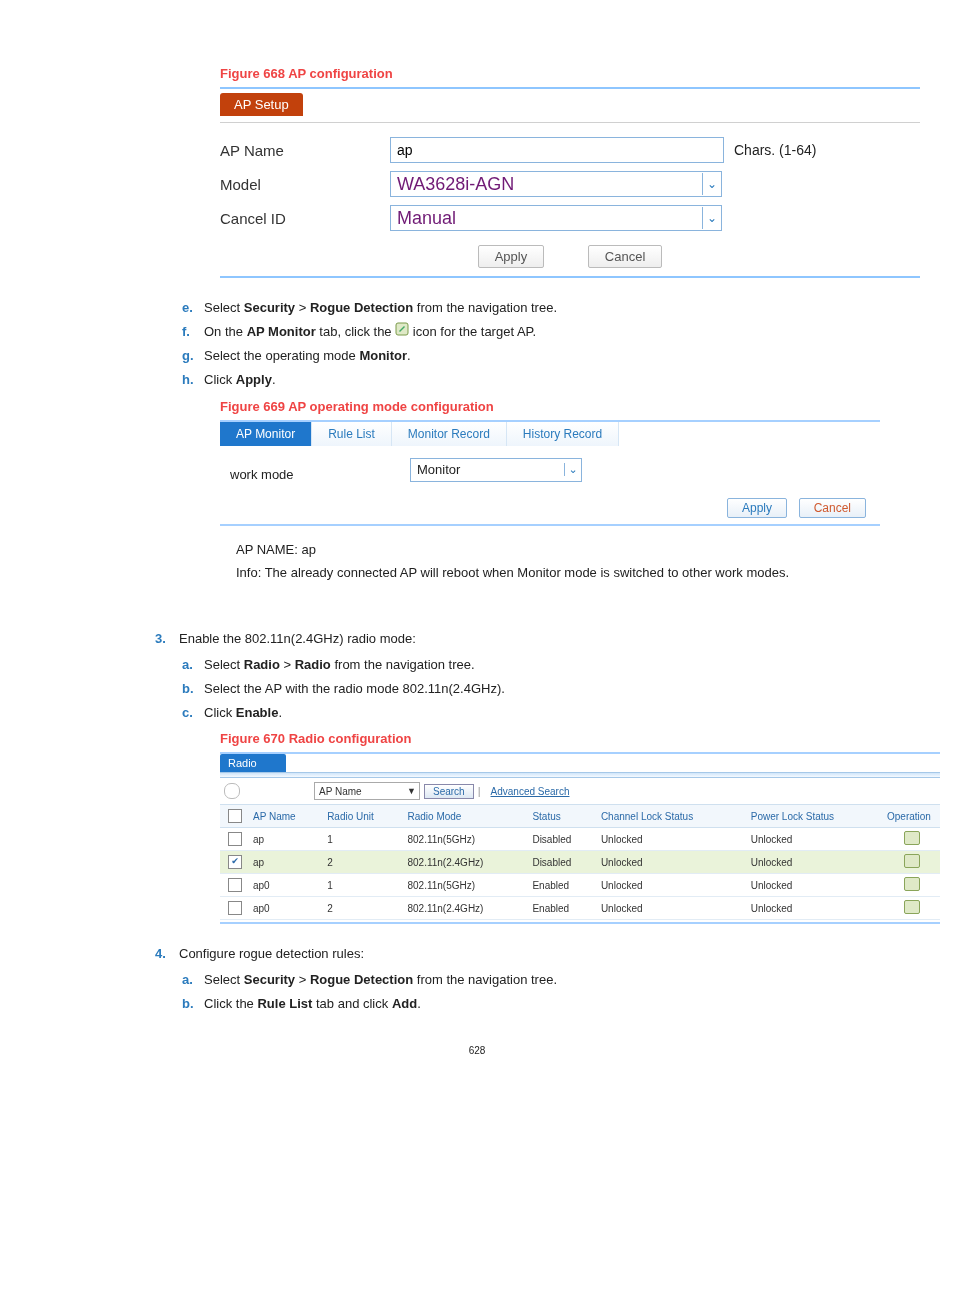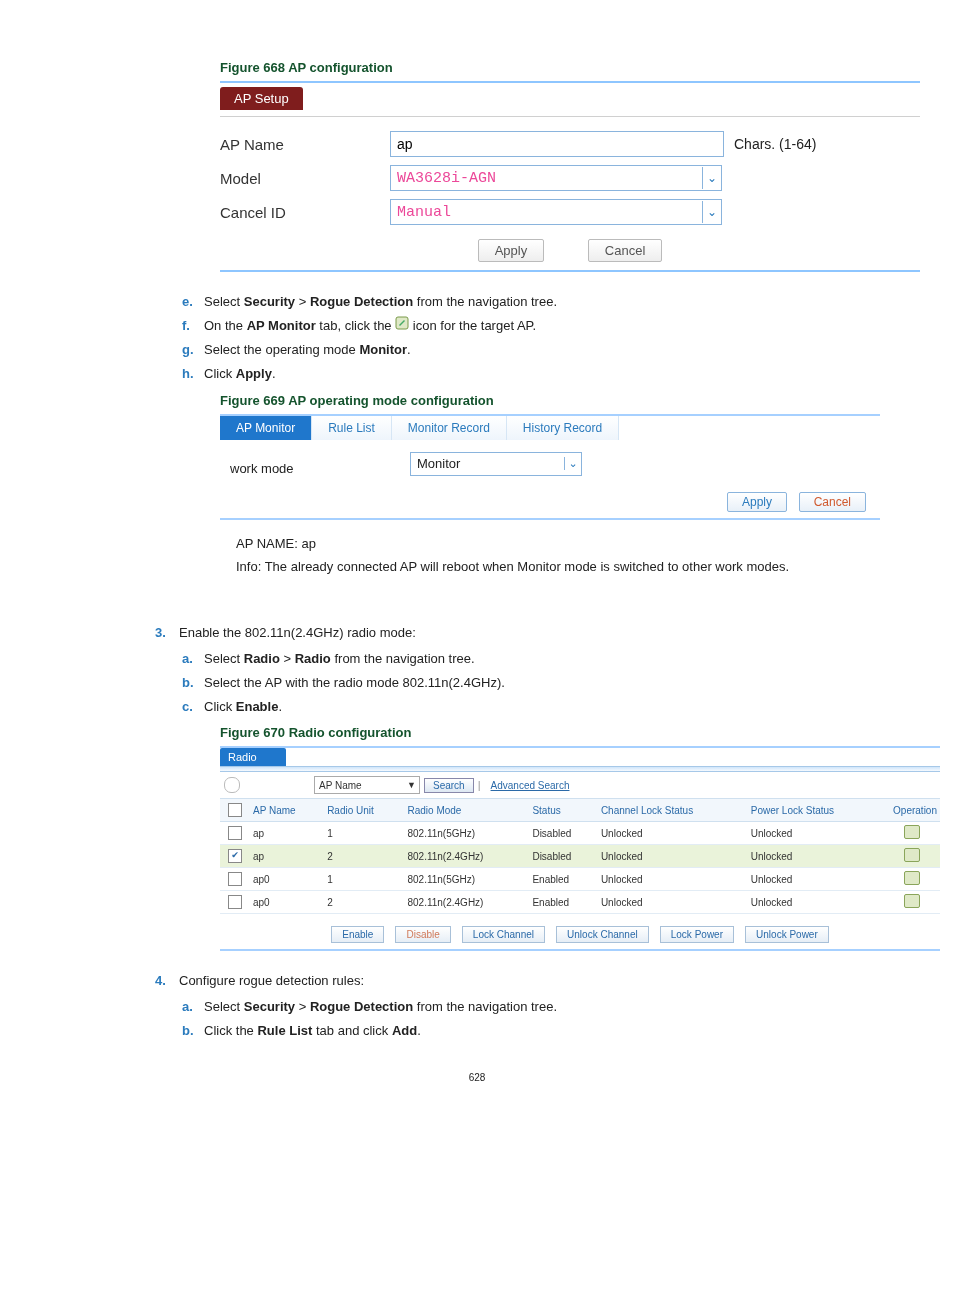--- a/index.html
+++ b/index.html
@@ -6,24 +6,24 @@
     font-family: Arial, Helvetica, sans-serif;
     font-size: 13px;
     color: #222;
     background: #fff;
     margin: 0;
     padding: 60px 90px 40px 90px;
     width: 954px;
     box-sizing: border-box;
   }
   .fig-caption {
-    color: #14532d;
+    color: #ef4444;
     font-weight: bold;
     font-size: 13px;
-    margin: 0 0 6px 130px;
+    margin: 6px 0 6px 130px;
   }
   .fig-caption2 { margin-left: 130px; }
   .list-num {
     color: #2b7bbd;
     font-weight: bold;
     display: inline-block;
     width: 24px;
   }
   .list-row {
     margin: 6px 0 6px 65px;
@@ -46,21 +46,21 @@
   .f668 {
     margin: 0 0 20px 130px;
     width: 700px;
     border-top: 2px solid #8ec6ff;
     border-bottom: 2px solid #8ec6ff;
     padding-bottom: 8px;
   }
   .f668 .tab-bar { margin-top: 4px; }
   .f668 .tab-sel {
     display: inline-block;
-    background: #7f1d1d;
+    background: #c2410c;
     color: #fff;
     font-size: 13px;
     padding: 4px 14px;
     border-radius: 3px 3px 0 0;
   }
   .f668 .sep { height: 1px; background: #d0d0d0; margin: 6px 0 14px 0; }
   .f668 .row { display: flex; align-items: center; margin: 8px 0; }
   .f668 .lbl { width: 170px; color: #333; font-size: 15px; }
   .f668 input[type=text] {
     border: 1px solid #8ab4dd;
@@ -73,21 +73,21 @@
   .f668 .hint { margin-left: 10px; color: #222; font-size: 14px; }
   .f668 .sel {
     border: 1px solid #8ab4dd;
     height: 24px;
     width: 330px;
     display: flex;
     align-items: center;
     justify-content: space-between;
     background: #fff;
   }
-  .f668 .sel span:first-child { padding: 0 6px; font-size: 15px; color: #ec4899; font-family: Liberation Mono, monospace; }
+  .f668 .sel span:first-child { padding: 0 6px; font-size: 18px; color: #701a75; }
   .f668 .caret {
     width: 18px; height: 22px; border-left: 1px solid #8ab4dd;
     display: flex; align-items: center; justify-content: center;
     color: #2b7bbd; font-size: 12px;
   }
   .f668 .btns { text-align: center; margin-top: 14px; }
   .btn {
     display: inline-block;
     border: 1px solid #8ab4dd;
     background: linear-gradient(#fff,#e8f0f8);
@@ -163,21 +163,21 @@
   }
   .f670 .search-row .fake-sel .dd { font-size:9px; padding:0 3px;}
   .f670 .sbtn { border:1px solid #88a; background:linear-gradient(#fff,#dde8f3); color:#2b6aa8; padding:1px 8px; font-size:10px;}
   .f670 .adv { color:#2b6aa8; font-size:10px; text-decoration:underline; margin-left:6px;}
   .f670 table { width:100%; border-collapse: collapse; font-size:10px;}
   .f670 thead th {
     color:#2b6aa8; font-weight:normal; border-bottom:1px solid #cfe0ef;
     background:#f2f7fc; padding:4px 3px; text-align:left;
   }
   .f670 thead th:first-child { width:24px; text-align:center;}
-  .f670 thead th:last-child { text-align:right; width:50px;}
+  .f670 thead th:last-child { text-align:left; width:50px;}
   .f670 td { padding:3px 3px; border-bottom:1px solid #e2ecf5; color:#333;}
   .f670 tr.sel td { background:#eaf3da;}
   .f670 .chk { width:12px;height:12px;border:1px solid #888;display:inline-block;vertical-align:middle;background:#fff;}
   .f670 .chk.on::after { content:"✔"; font-size:9px; color:#2b6aa8; display:block; line-height:10px; text-align:center;}
   .f670 .opicon {
     width:14px;height:12px;border:1px solid #8aa55a;background:#dfe9c7;display:inline-block;border-radius:2px;
   }
   .f670 .btn-row { text-align:center; padding:12px 0 4px 0;}
   .f670 .btn-row .b {
     border:1px solid #a8c0d8; background:linear-gradient(#fff,#e6eef6);
@@ -327,28 +327,20 @@
           <td>ap0</td>
           <td>2</td>
           <td>802.11n(2.4GHz)</td>
           <td>Enabled</td>
           <td>Unlocked</td>
           <td>Unlocked</td>
           <td style="text-align:center"><span class="opicon"></span></td>
         </tr>
       </tbody>
   </table>
-  <div class="btn-row">
-    <span class="b">Enable</span>
-    <span class="b dis">Disable</span>
-    <span class="b">Lock Channel</span>
-    <span class="b">Unlock Channel</span>
-    <span class="b">Lock Power</span>
-    <span class="b">Unlock Power</span>
-  </div>
   <div class="botline"></div>
 </div>
 
 <div class="list-row"><span class="list-num">4.</span><span>Configure rogue detection rules:</span></div>
 <div class="sub-row"><span class="sub-let">a.</span><span>Select </span><b>Security</b><span> &gt; </span><b>Rogue Detection</b><span> from the navigation tree.</span></div>
 <div class="sub-row"><span class="sub-let">b.</span><span>Click the </span><b>Rule List</b><span> tab and click </span><b>Add</b><span>.</span></div>
 
 <div class="page-num">628</div>
 
 </body></html>

